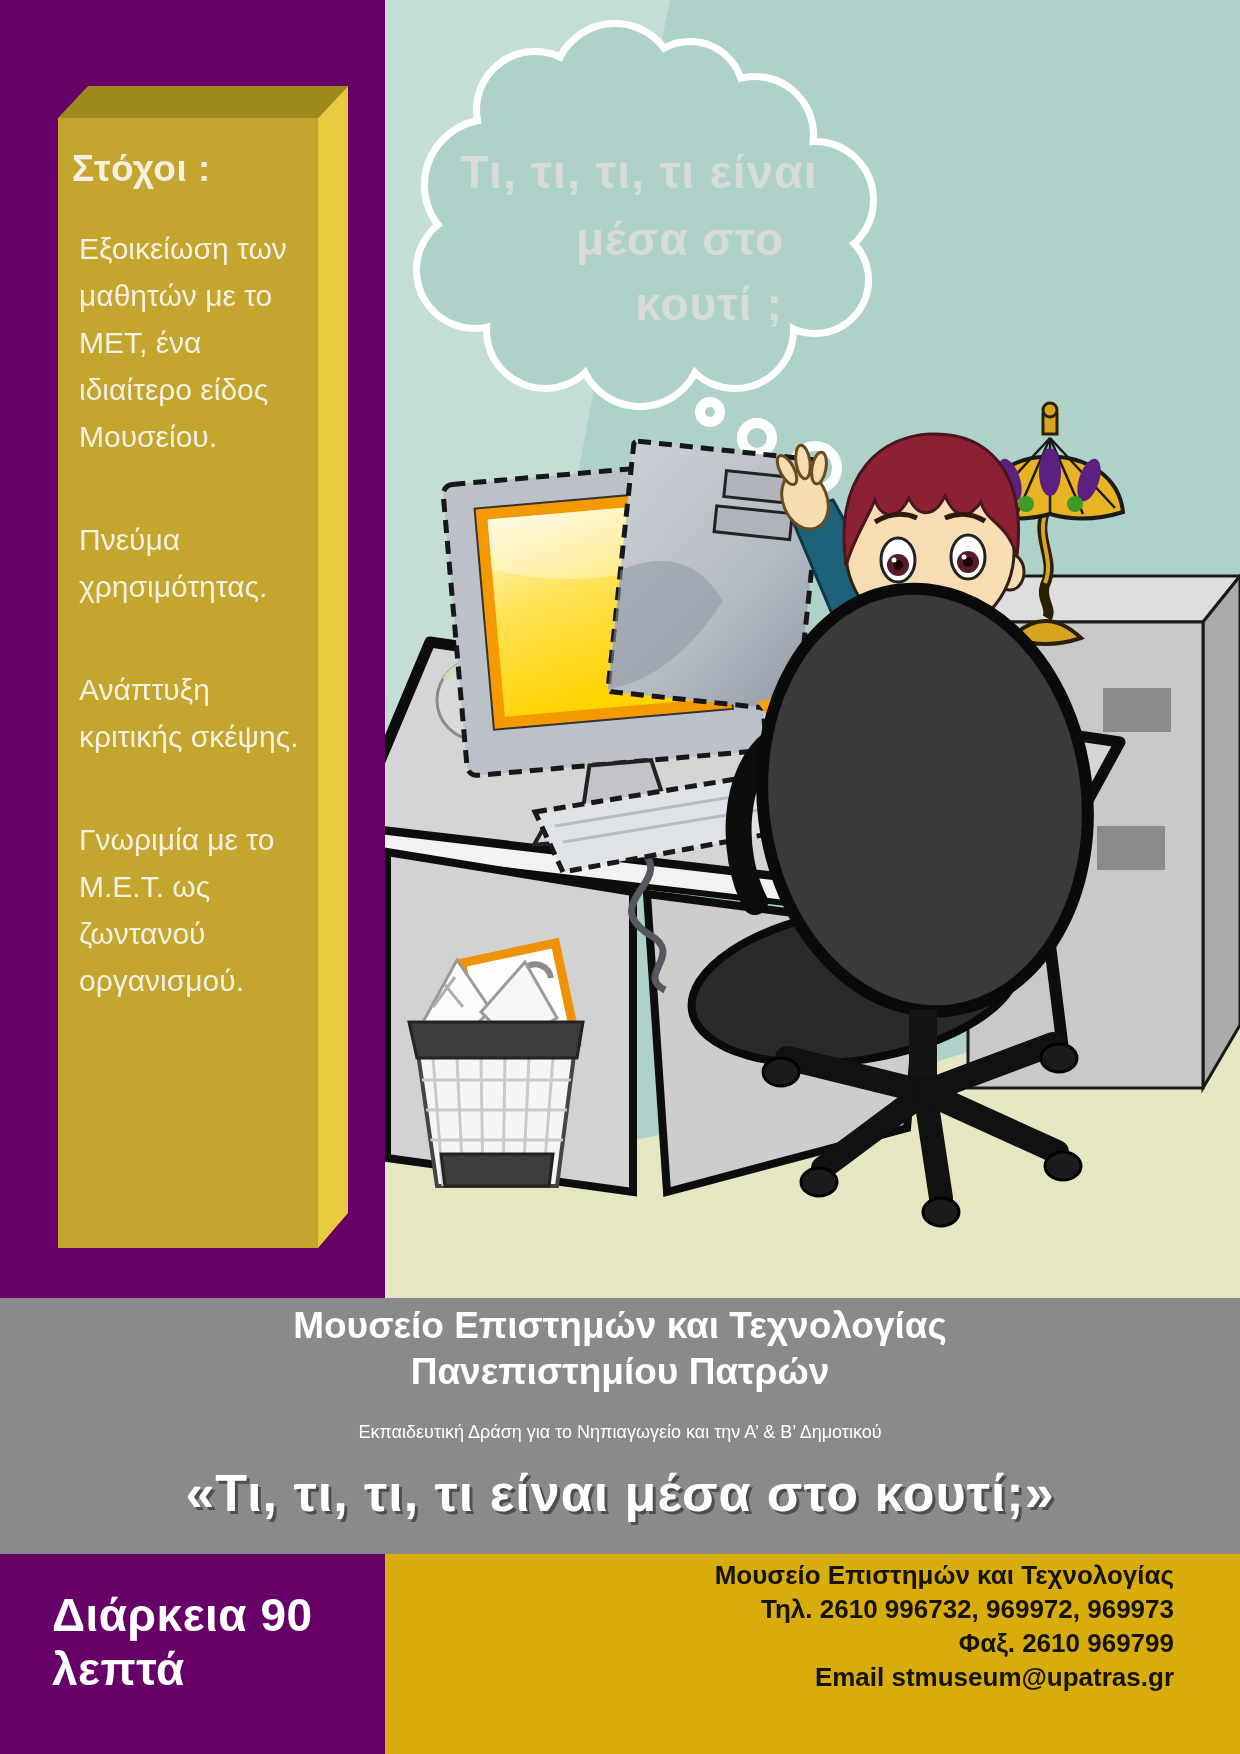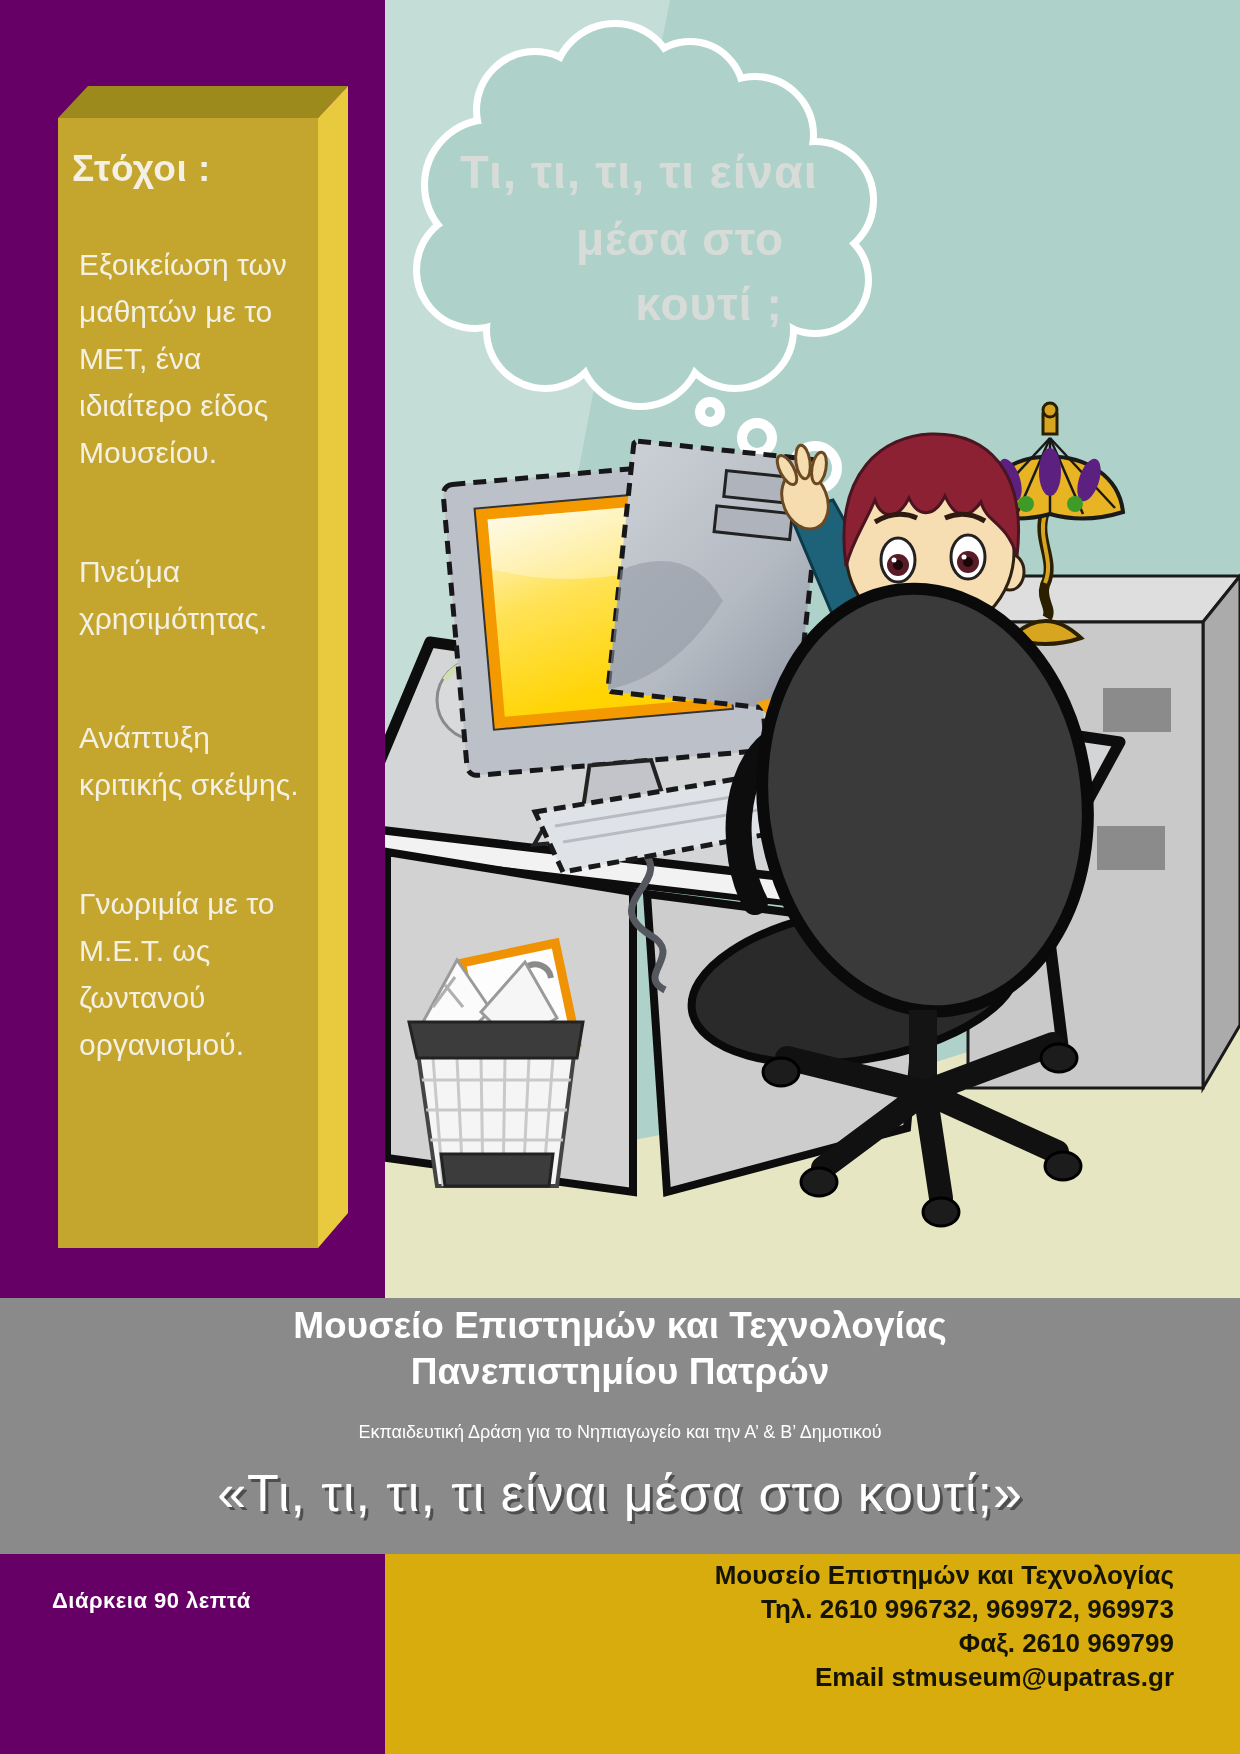--- a/index.html
+++ b/index.html
@@ -5,41 +5,41 @@
   html,body{margin:0;padding:0;background:#fff;}
   .poster{
     position:relative;width:1240px;height:1754px;overflow:hidden;
     font-family:"Liberation Sans", sans-serif;background:#aed2ca;
   }
   
   .left-col{position:absolute;left:0;top:0;width:385px;height:1754px;background:#660066;z-index:1;}
   .box3d-svg{position:absolute;left:0;top:0;width:355px;height:1300px;}
   .box-text{
     position:absolute;left:72px;top:148px;width:238px;
-    color:#f4f1e4;display:flex;flex-direction:column;gap:58px;z-index:2;
+    color:#f4f1e4;display:flex;flex-direction:column;gap:42px;z-index:2;
   }
   .box-text h2{margin:0 0 -14px 0;font-size:37px;font-weight:bold;letter-spacing:.5px;}
   .box-text p{margin:7px;font-size:30px;line-height:47px;font-weight:400;}
   .duration{
     position:absolute;left:52px;top:1588px;width:320px;color:#ffffff;
-    font-size:22px;font-weight:bold;letter-spacing:.5px;z-index:3;
+    font-size:46px;font-weight:bold;letter-spacing:.5px;z-index:3;
   }
   
   .scene{position:absolute;left:385px;top:0;width:855px;height:1298px;z-index:0;}
   .bubble-line{font-family:"Liberation Sans",sans-serif;font-weight:bold;fill:#d8dcd8;letter-spacing:1px;}
   
   .band{
     position:absolute;left:0;top:1298px;width:1240px;height:256px;background:#8a8a8a;z-index:2;
     display:flex;flex-direction:column;align-items:center;text-align:center;color:#ffffff;
   }
   .band-title1{margin-top:6px;font-size:37px;font-weight:600;line-height:44px;}
   .band-title2{margin-top:2px;font-size:37px;font-weight:700;line-height:44px;}
   .band-subtitle{margin-top:20px;font-size:18px;font-weight:400;line-height:36px;}
   .band-activity{
-    margin-top:12px;font-size:52px;font-weight:normal;line-height:62px;letter-spacing:1px;
+    margin-top:12px;font-size:52px;font-weight:bold;line-height:62px;letter-spacing:1px;
     text-shadow:3px 3px 0 #4e4e4e;
   }
   
   .footer-gold{
     position:absolute;left:385px;top:1554px;width:855px;height:200px;background:#d9ac0e;z-index:2;
     display:flex;flex-direction:column;align-items:flex-end;padding-top:4px;box-sizing:border-box;
   }
   .footer-gold div{
     color:#141400;font-weight:bold;font-size:26px;line-height:34px;
     padding-right:66px;text-align:right;

